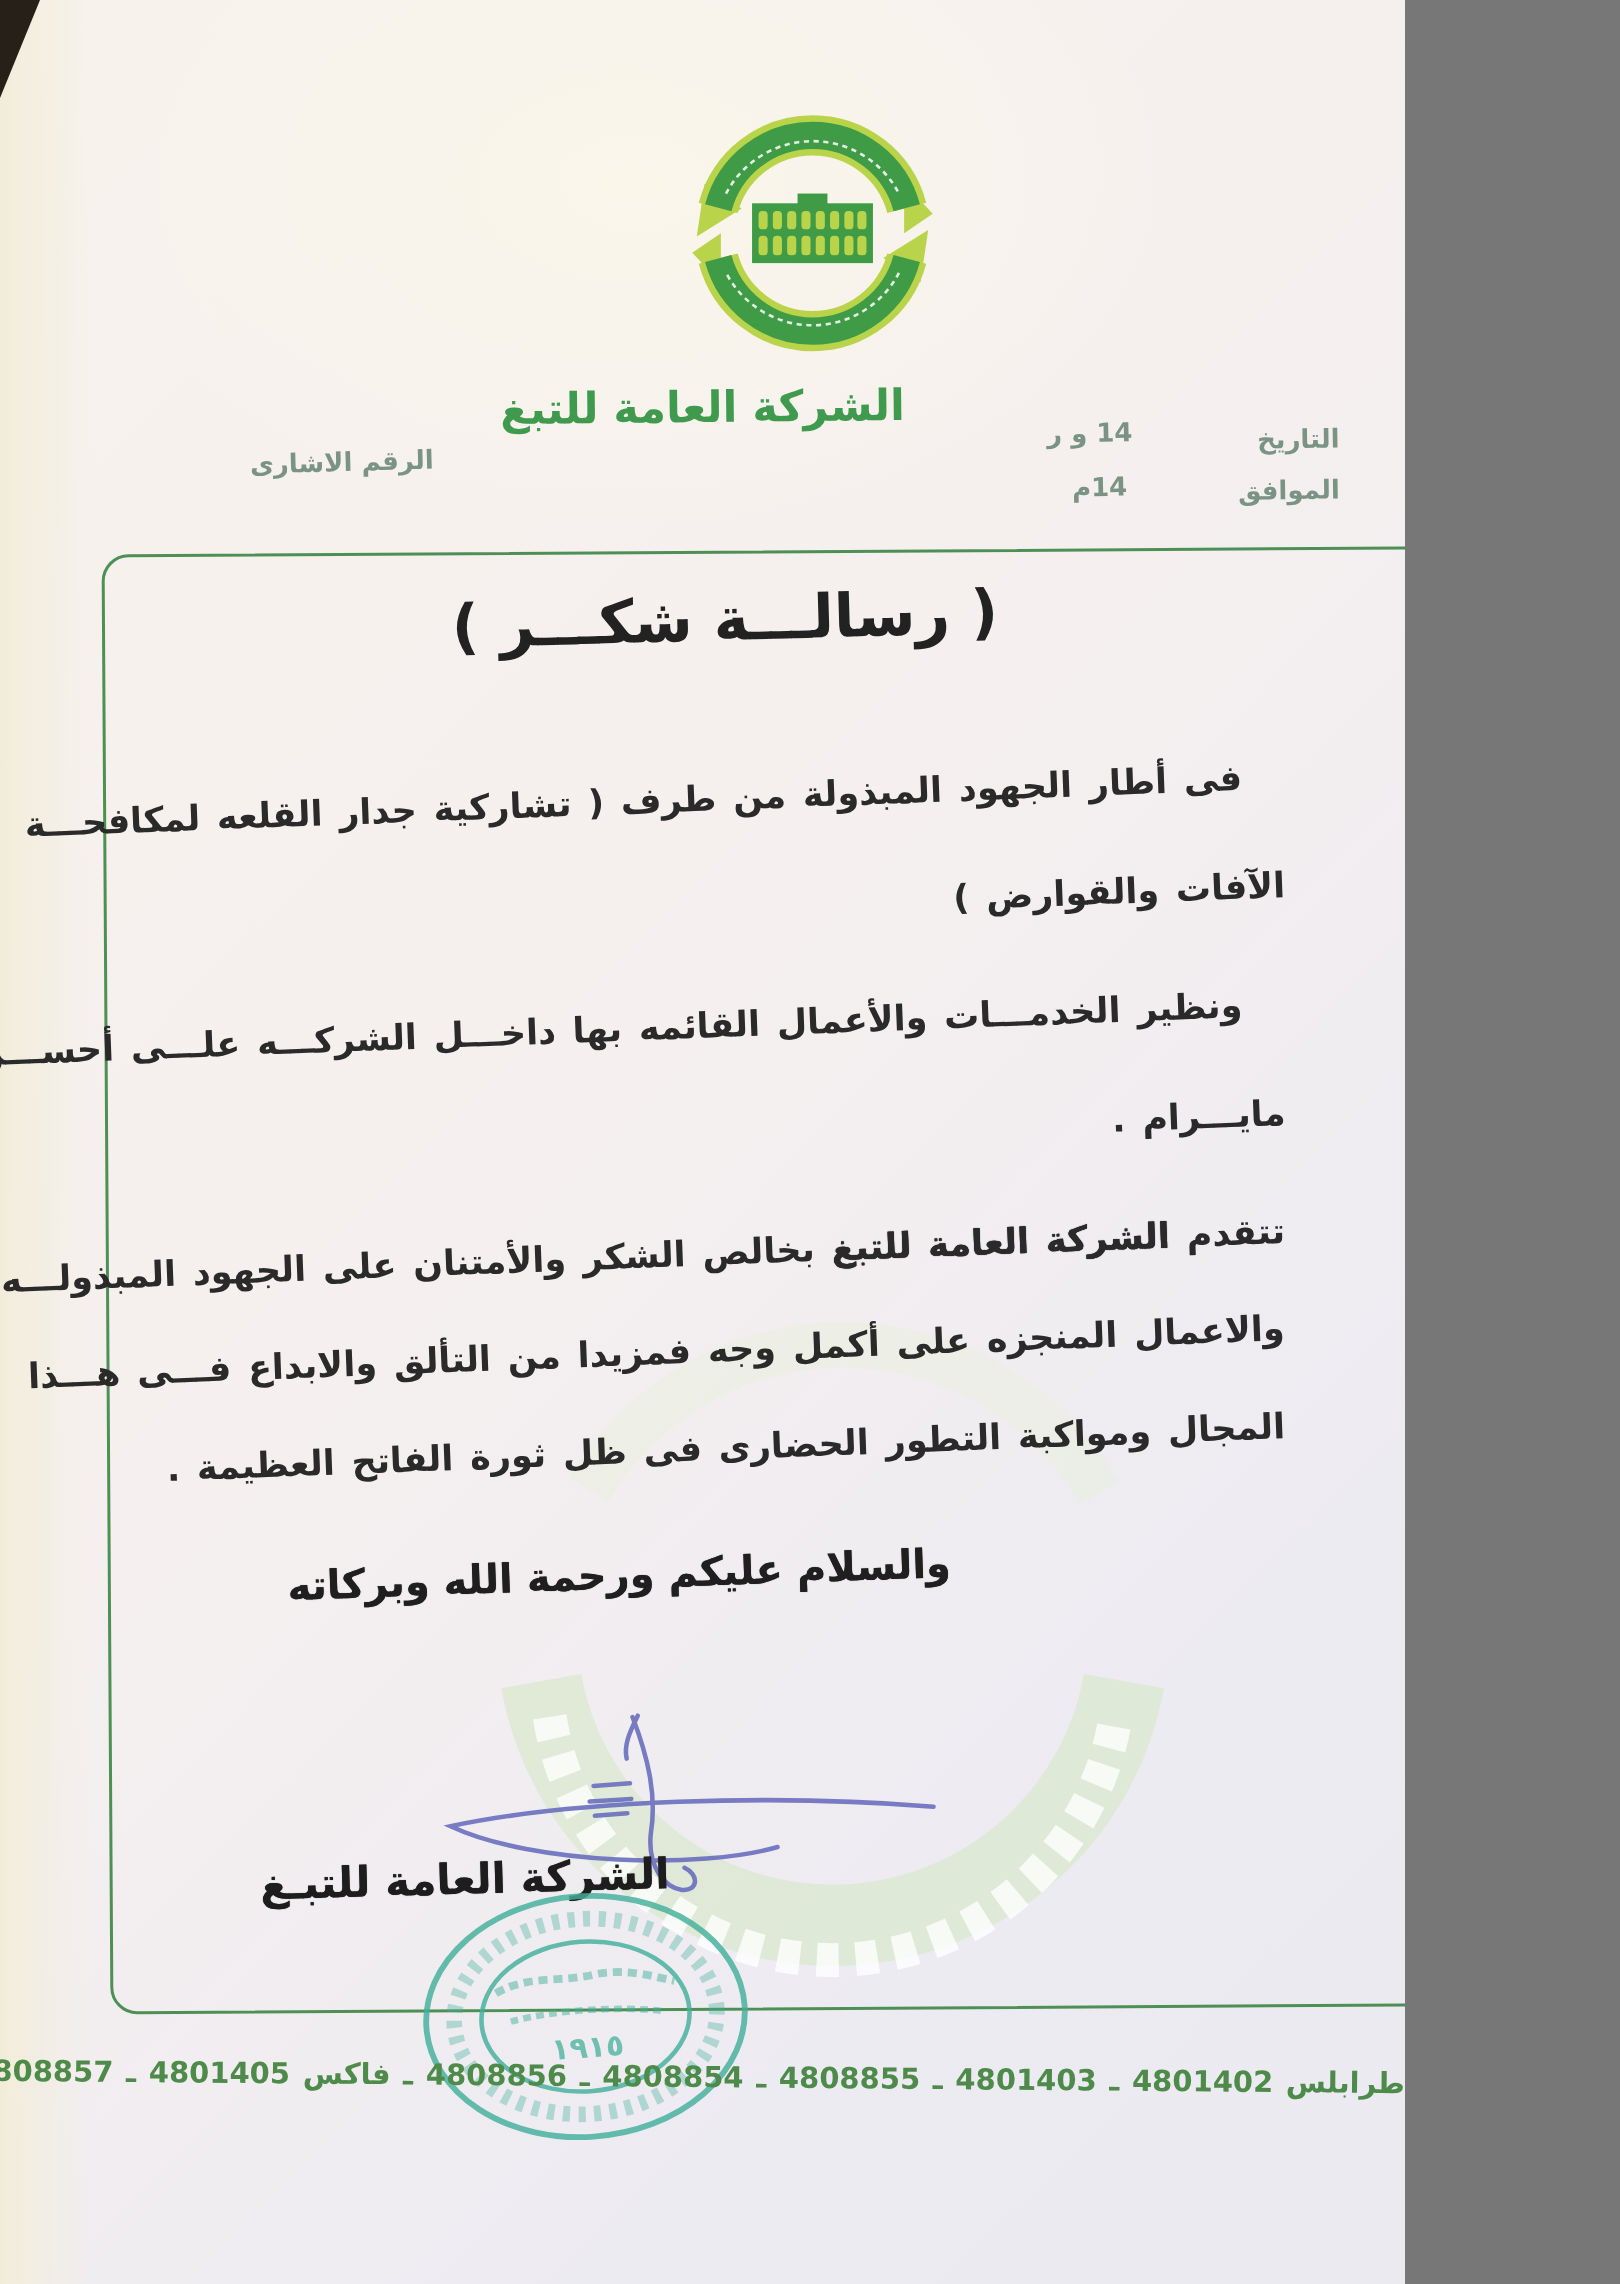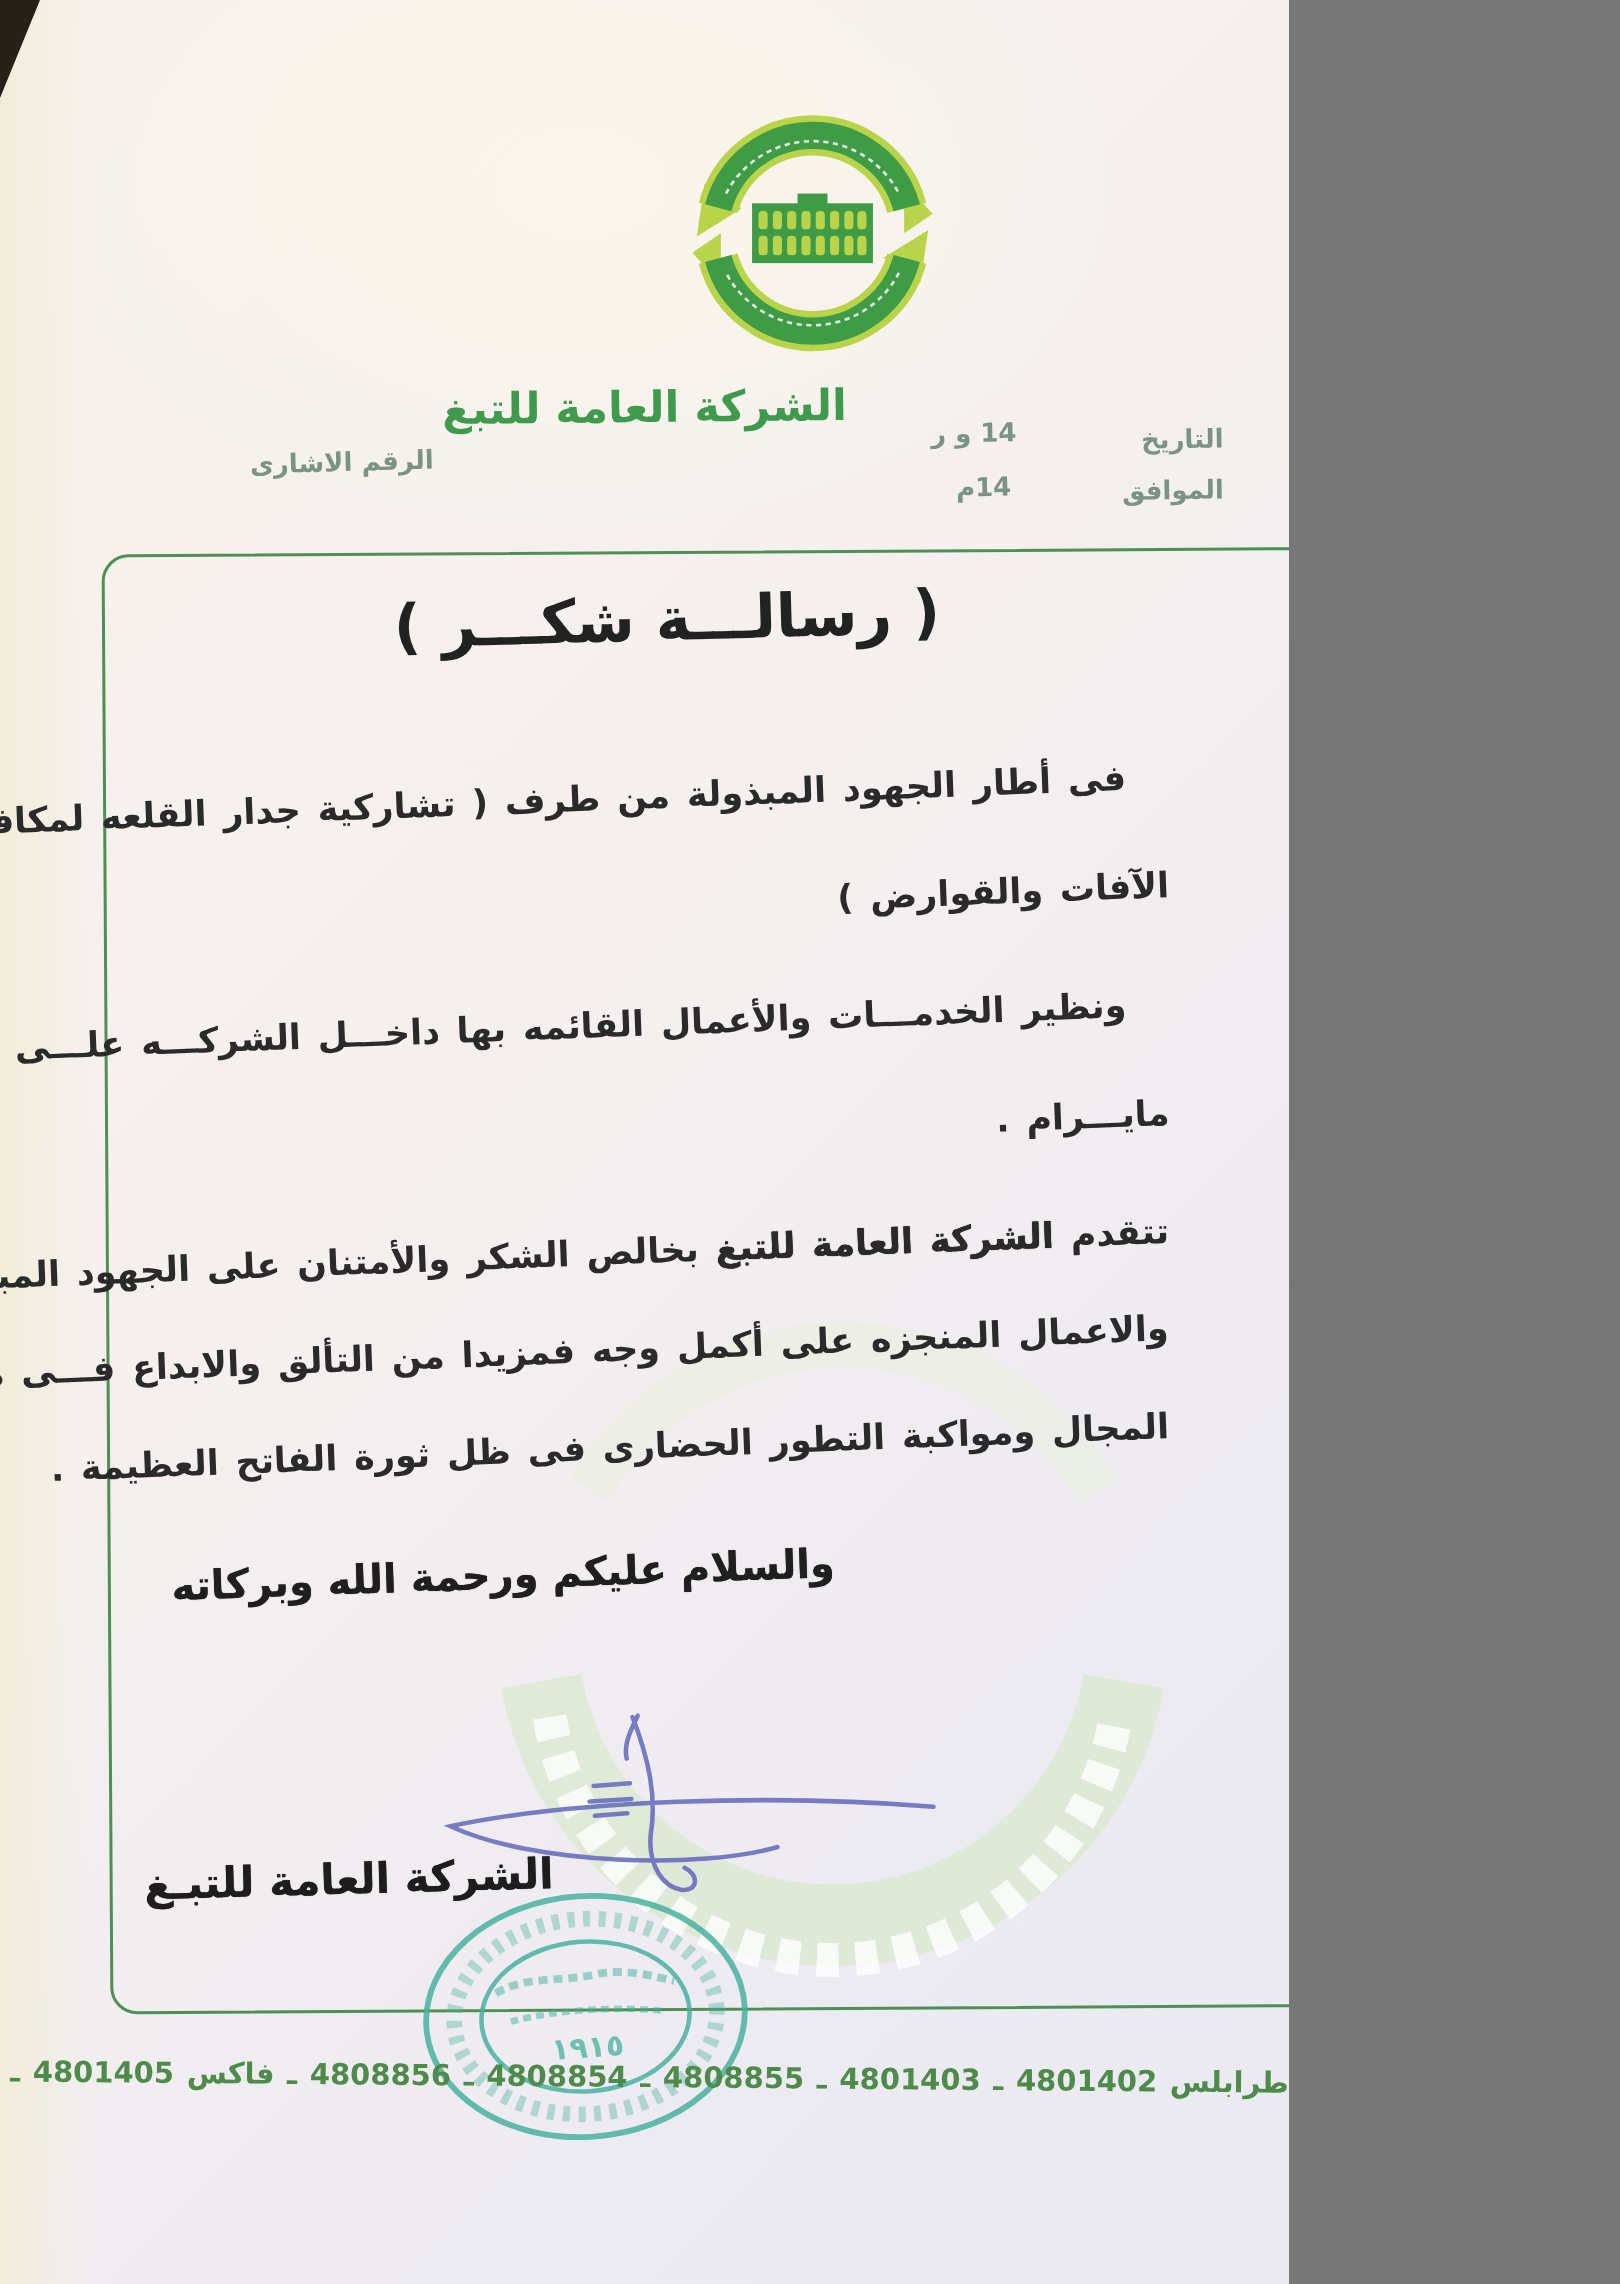--- a/index.html
+++ b/index.html
@@ -1,17 +1,17 @@
 <!DOCTYPE html>
 <html style="font-size:10.4px"><head>
 <meta charset="utf-8">
 <style>
   html,body{margin:0;padding:0;background:#777;}
   .page{
-    position:relative; width:1289px; height:2284px; overflow:hidden;
+    position:relative; width:1405px; height:2284px; overflow:hidden;
     font-family:"DejaVu Sans", sans-serif;
     background:
       radial-gradient(910px 585px at 45% 8%, #faf6ea 0%, rgba(250,246,234,0) 60%),
       linear-gradient(90deg, #f2edda 0px, rgba(242,237,218,0) 91px),
       linear-gradient(135deg, #f7f2eb 0%, #f5f0ef 45%, #edebf2 78%, #eceaf1 100%);
   }
   .corner{ position:absolute; top:0; left:0; width:0; height:0;
     border-top:98px solid #262019; border-right:40px solid transparent; }
   .abs{position:absolute;}
   .rtl{direction:rtl; unicode-bidi:plaintext;}

